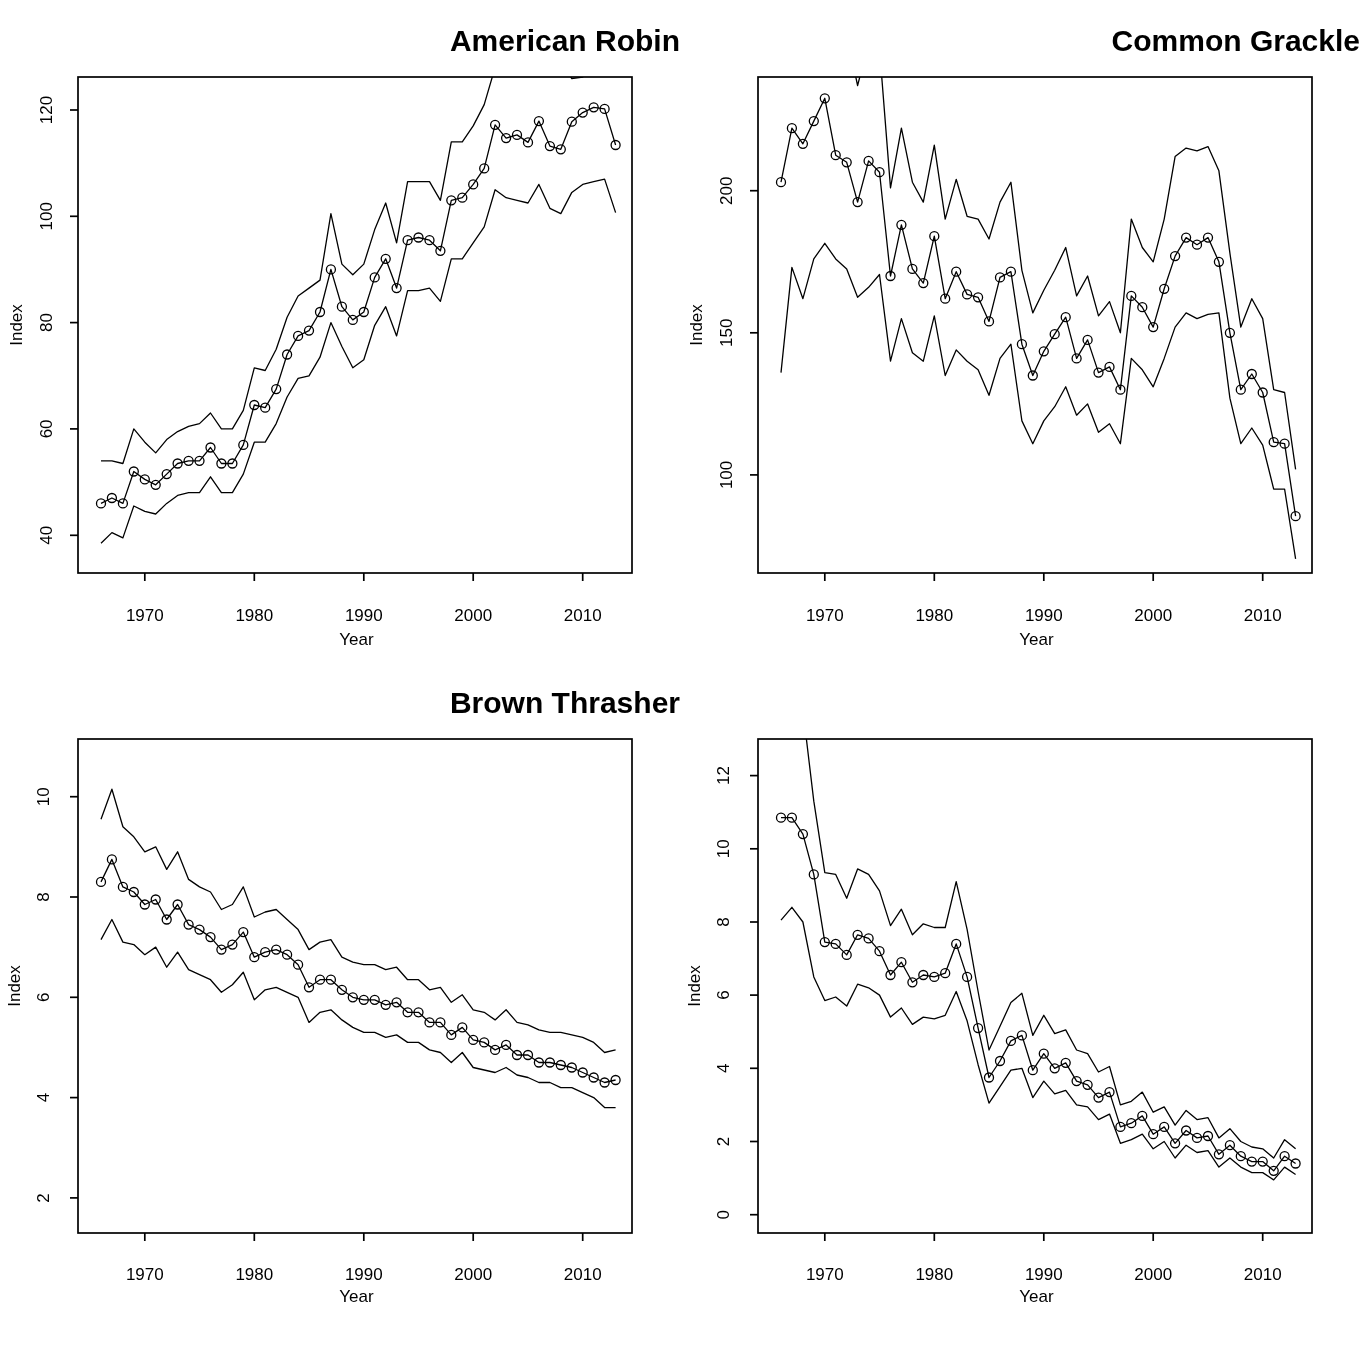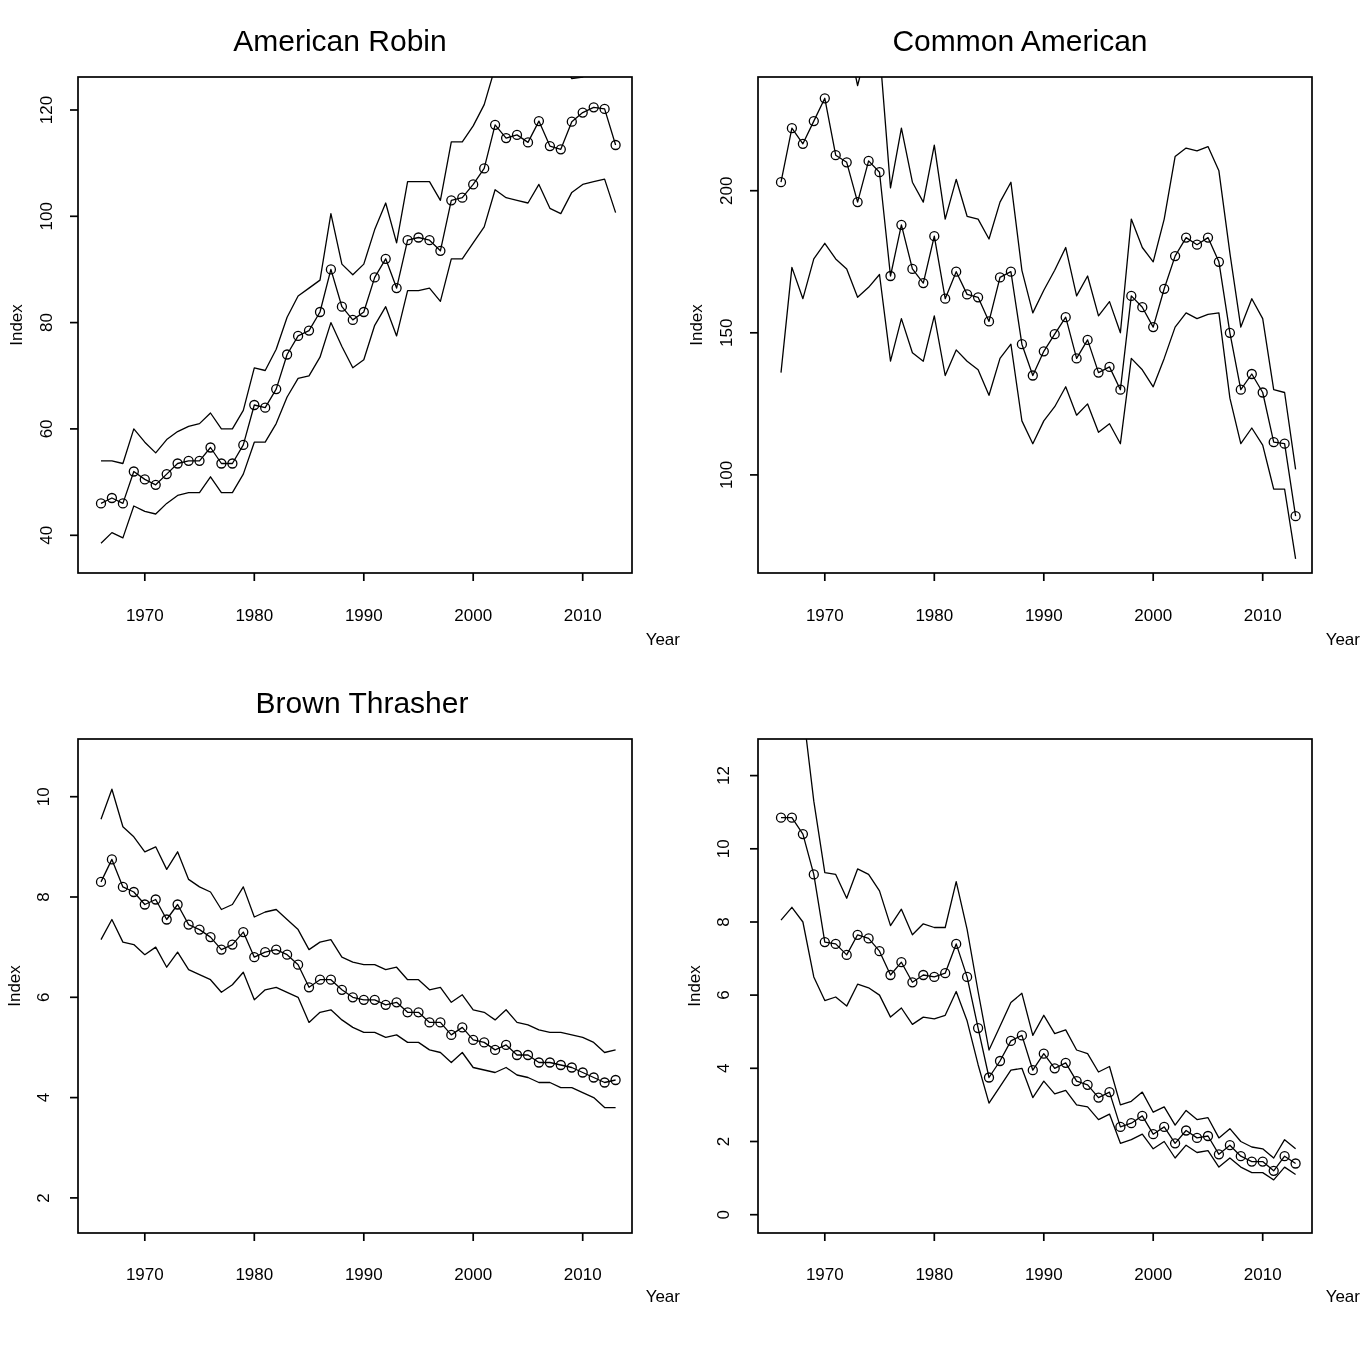--- a/index.html
+++ b/index.html
@@ -1,23 +1,23 @@
 <!DOCTYPE html>
 <html><head>
 <meta charset="utf-8">
 <style>
   html,body{margin:0;padding:0;background:#fff;}
   body{width:1360px;height:1360px;font-family:"Liberation Sans",sans-serif;color:#000;}
   .figure{display:grid;grid-template-columns:680px 680px;grid-template-rows:680px 680px;width:1360px;height:1360px;background:#fff;}
   .panel{position:relative;width:680px;height:680px;overflow:hidden;}
-  .chart-title{position:absolute;left:0;right:0;text-align:center;font-size:30px;font-weight:400;letter-spacing:0px;}
+  .chart-title{position:absolute;left:0;right:0;text-align:right;font-size:30px;font-weight:700;letter-spacing:0px;}
   .row-top .chart-title{top:24px;}
   .row-bottom .chart-title{top:6px;margin-left:44px;}
   .plot{position:absolute;left:0;top:0;width:680px;height:680px;}
-  .xlab{position:absolute;left:0;right:0;text-align:right;font-size:17px;margin-left:33px;}
+  .xlab{position:absolute;left:0;right:0;text-align:center;font-size:17px;margin-left:33px;}
   .row-top .xlab{top:630px;}
   .row-bottom .xlab{top:607px;}
   .ylab{position:absolute;font-size:17px;transform:translate(-50%,-50%) rotate(-90deg);white-space:nowrap;}
   .row-top .ylab{left:17px;top:325px;}
   .row-bottom .ylab{left:15px;top:306px;}
   svg text{font-family:"Liberation Sans",sans-serif;}
 </style>
 </head>
 <body style="color: rgb(0, 0, 0); background: rgb(255, 255, 255);">
 
@@ -104,21 +104,21 @@
         <text x="52" y="322.6" text-anchor="middle" font-size="17" fill="#000000" transform="rotate(-90 52 322.6)">80</text>
         <line x1="70" y1="216.3" x2="78" y2="216.3" stroke="#000000" stroke-width="1.7"></line>
         <text x="52" y="216.3" text-anchor="middle" font-size="17" fill="#000000" transform="rotate(-90 52 216.3)">100</text>
         <line x1="70" y1="110.0" x2="78" y2="110.0" stroke="#000000" stroke-width="1.7"></line>
         <text x="52" y="110.0" text-anchor="middle" font-size="17" fill="#000000" transform="rotate(-90 52 110.0)">120</text>
       </svg>
     <div class="xlab">Year</div>
   </section>
 
   <section class="panel row-top">
-    <div class="chart-title">Common American</div>
+    <div class="chart-title">Common Grackle</div>
     <div class="ylab">Index</div>
     <svg class="plot" viewBox="0 0 680 680">
         <defs>
           <clipPath id="clip1">
             <rect x="78" y="77" width="554" height="496"></rect>
           </clipPath>
         </defs>
         <g clip-path="url(#clip1)">
           <polyline points="101.0,-50.9 111.9,-36.7 122.9,-14.0 133.8,-22.5 144.8,-31.0 155.7,14.5 166.7,34.4 177.6,85.5 188.6,42.9 199.5,48.6 210.5,187.9 221.4,128.2 232.4,182.2 243.3,202.1 254.3,145.2 265.2,219.1 276.2,179.3 287.1,216.3 298.1,219.1 309.0,239.0 320.0,202.1 330.9,182.2 341.9,270.3 352.8,312.9 363.8,290.2 374.7,270.3 385.7,247.5 396.6,295.9 407.6,276.0 418.5,315.8 429.5,301.6 440.4,332.8 451.3,219.1 462.3,247.5 473.2,261.8 484.2,219.1 495.1,156.6 506.1,148.1 517.0,150.9 528.0,146.6 538.9,170.8 549.9,253.2 560.8,327.1 571.8,298.7 582.7,318.6 593.7,389.7 604.6,392.5 615.6,469.3" fill="none" stroke="#000000" stroke-width="1.3" stroke-linejoin="round"></polyline>
           <polyline points="101.0,372.6 111.9,267.4 122.9,298.7 133.8,258.9 144.8,243.3 155.7,258.9 166.7,268.9 177.6,297.3 188.6,287.3 199.5,274.5 210.5,361.2 221.4,318.6 232.4,352.7 243.3,361.2 254.3,315.8 265.2,375.5 276.2,349.9 287.1,361.2 298.1,369.8 309.0,395.3 320.0,358.4 330.9,344.2 341.9,420.9 352.8,443.7 363.8,420.9 374.7,406.7 385.7,386.8 396.6,415.2 407.6,403.9 418.5,432.3 429.5,423.8 440.4,443.7 451.3,358.4 462.3,369.8 473.2,386.8 484.2,358.4 495.1,327.1 506.1,312.9 517.0,318.6 528.0,314.3 538.9,312.9 549.9,398.2 560.8,443.7 571.8,428.0 582.7,445.1 593.7,489.1 604.6,489.1 615.6,558.8" fill="none" stroke="#000000" stroke-width="1.3" stroke-linejoin="round"></polyline>

